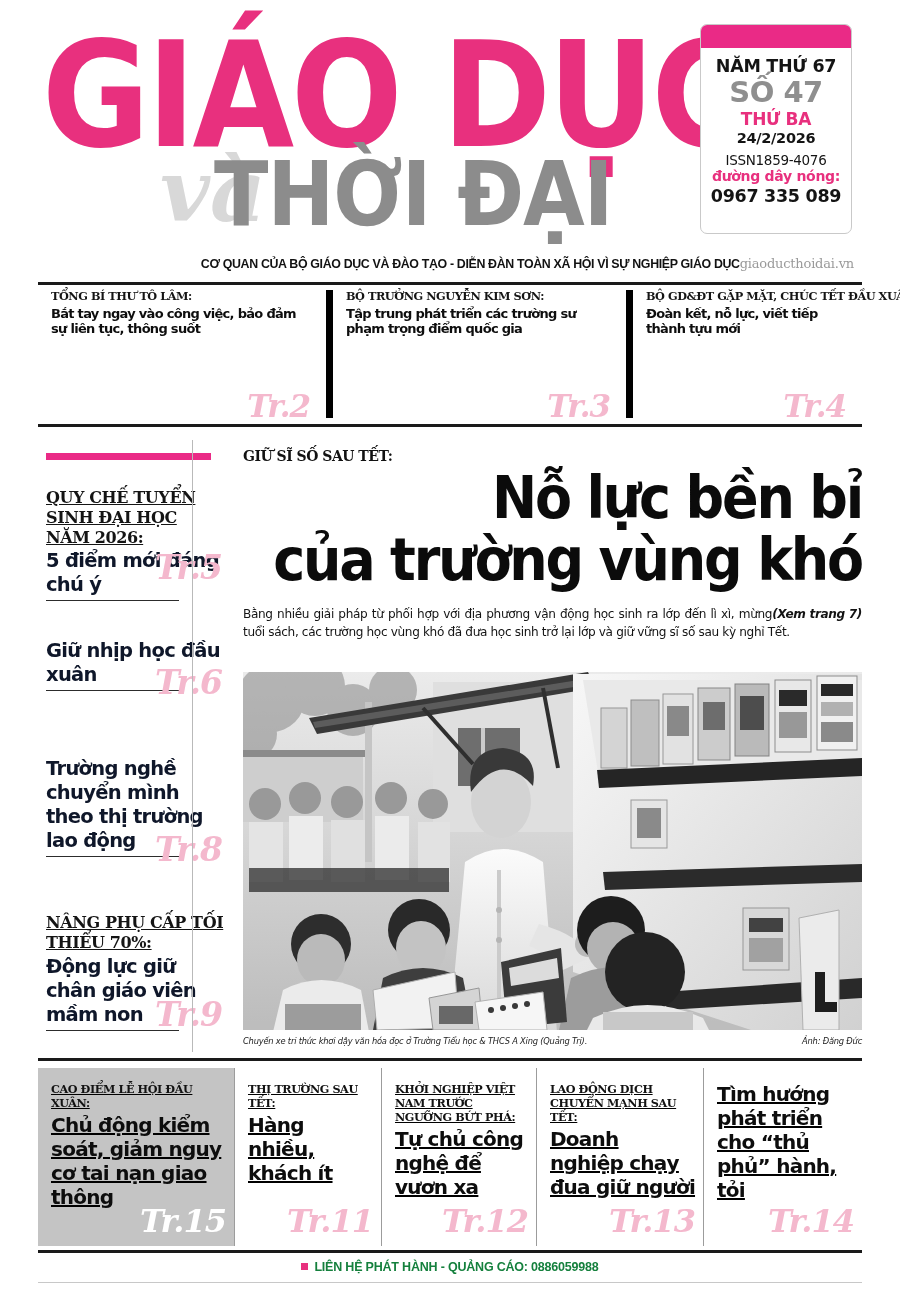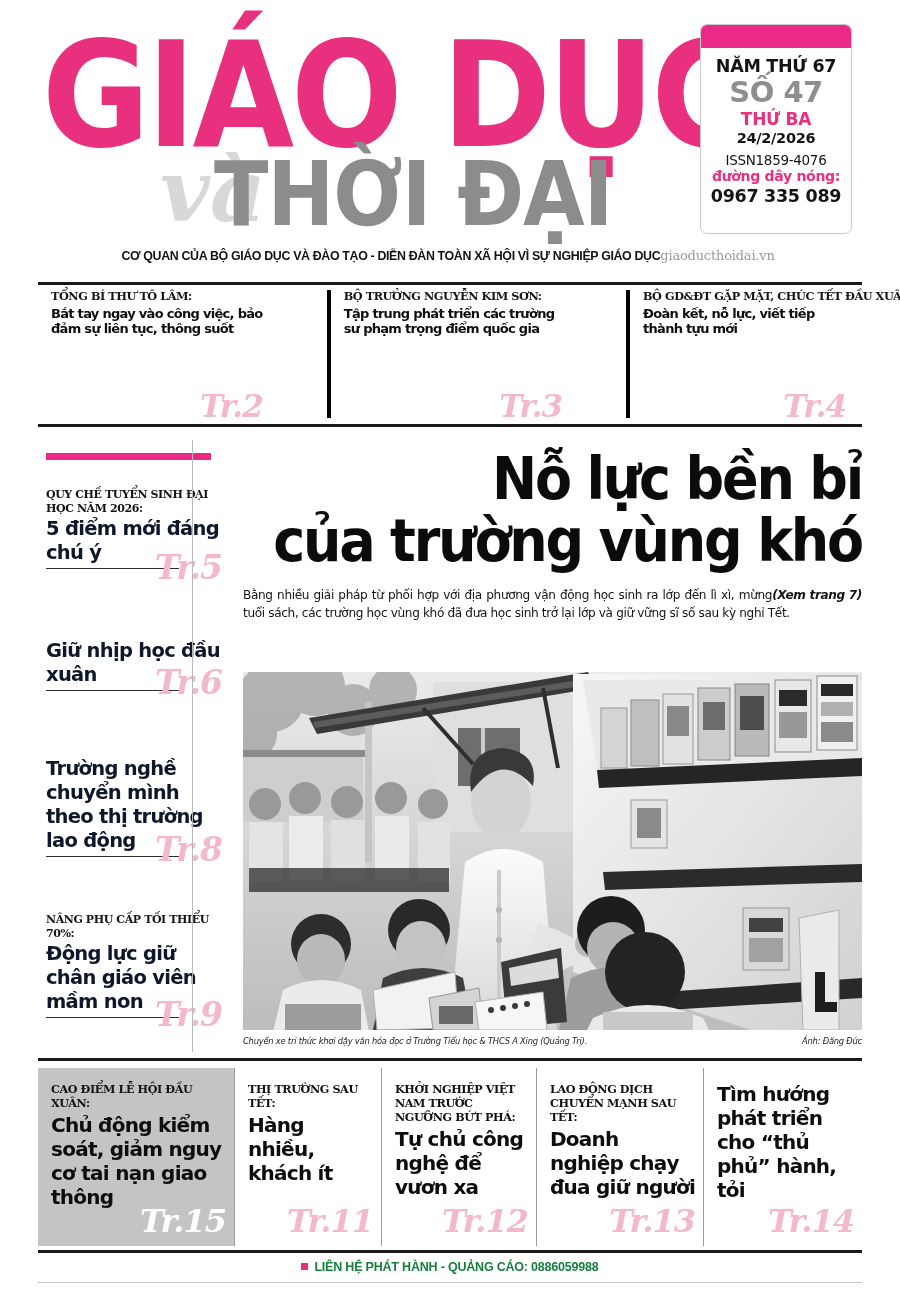--- a/index.html
+++ b/index.html
@@ -72,25 +72,25 @@
     color: #8c8c8c;
     line-height: 1;
     transform: scaleX(1.05) scaleY(1.16);
     transform-origin: left top;
     white-space: nowrap;
     z-index: 2;
   }
   .tagline-row {
     position: absolute;
     left: 42px;
-    top: 248px;
+    top: 256px;
     width: 812px;
     display: flex;
     align-items: baseline;
-    justify-content: center;
+    justify-content: flex-end;
   }
   .tagline {
     font-family: "Liberation Sans", sans-serif;
     font-weight: bold;
     font-size: 12.4px;
     letter-spacing: -0.35px;
     color: #121212;
     white-space: nowrap;
   }
   .website {
@@ -191,21 +191,21 @@
     top: 290px;
     width: 824px;
     height: 128px;
     display: flex;
   }
   .top-item {
     position: relative;
     padding: 0 14px 0 13px;
     box-sizing: border-box;
   }
-  .top-item + .top-item { border-left: 4px solid #000000; margin-left: 48px; }
+  .top-item + .top-item { border-left: 7px solid #000000; }
   .top-item.i0 { width: 288px; }
   .top-item.i1 { width: 300px; }
   .top-item.i2 { width: 236px; }
   .kicker {
     font-family: "DejaVu Serif", serif;
     font-weight: bold;
     font-size: 11.3px;
     letter-spacing: -0.45px;
     color: #151515;
     line-height: 1.22;
@@ -267,25 +267,26 @@
     background: #b9b9b9;
   }
   .side-item {
     position: absolute;
     left: 8px;
     width: 178px;
   }
   .side-kicker {
     font-family: "DejaVu Serif", serif;
     font-weight: bold;
-    font-size: 11px;
+    font-size: 16px;
     letter-spacing: -0.4px;
     color: #141414;
     line-height: 1.24;
     margin-bottom: 2px;
+    text-decoration: underline;
   }
   .side-title {
     font-family: "DejaVu Sans", sans-serif;
     font-weight: bold;
     font-size: 19.5px;
     letter-spacing: -0.7px;
     color: #0f172a;
     line-height: 1.23;
   }
   .side-underline {
@@ -381,20 +382,21 @@
     left: 38px;
     top: 1068px;
     width: 824px;
     height: 178px;
     display: flex;
   }
   .bot-item {
     position: relative;
     padding: 14px 6px 0 13px;
     box-sizing: border-box;
+    text-decoration: underline;
   }
   .bot-item + .bot-item { border-left: 1px solid #9c9c9c; }
   .bot-item.b0 { width: 196px; background: #c4c4c4; }
   .bot-item.b1 { width: 147px; }
   .bot-item.b2 { width: 155px; }
   .bot-item.b3 { width: 167px; }
   .bot-item.b4 { width: 159px; }
   .bot-kicker {
     font-family: "DejaVu Serif", serif;
     font-weight: bold;
@@ -539,20 +541,21 @@
     <div class="side-item" style="top:473px;">
       <div class="side-kicker">NÂNG PHỤ CẤP TỐI THIỂU 70%:</div>
       <div class="side-title">Động lực giữ chân giáo viên mầm non</div>
       <div class="side-underline"></div>
       <div class="pg-ghost" style="top:82px;">Tr.9</div>
     </div>
   </div>
   <div class="sidebar-divider"></div>
 
   <div class="lead">
+    <div class="lead-kicker">GIỮ SĨ SỐ SAU TẾT:</div>
     <div class="lead-title">
       <span class="l1">Nỗ lực bền bỉ</span>
       <span class="l2">của trường vùng khó</span>
     </div>
     <div class="lead-deck">
       <span class="seemore">(Xem trang 7)</span>
       <span>Bằng nhiều giải pháp từ phối hợp với địa phương vận động học sinh ra lớp đến lì xì, mừng tuổi sách, các trường học vùng khó đã đưa học sinh trở lại lớp và giữ vững sĩ số sau kỳ nghỉ Tết.</span>
     </div>
   </div>
 

